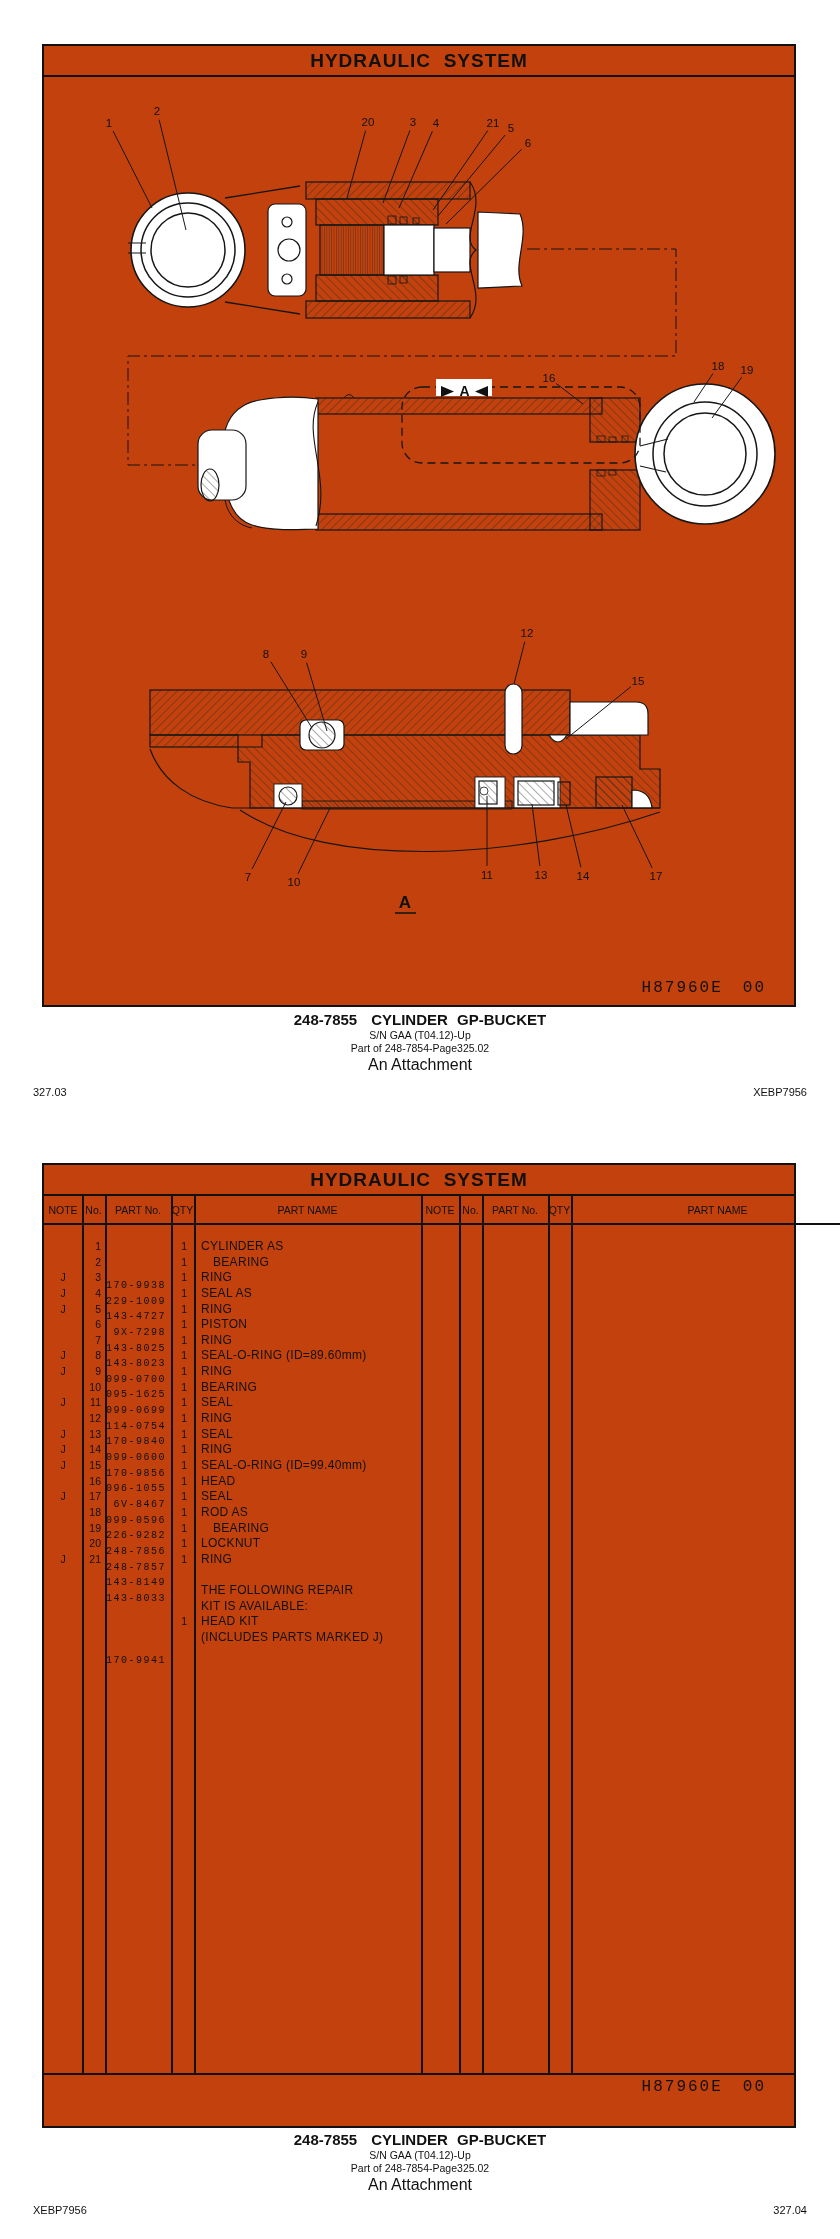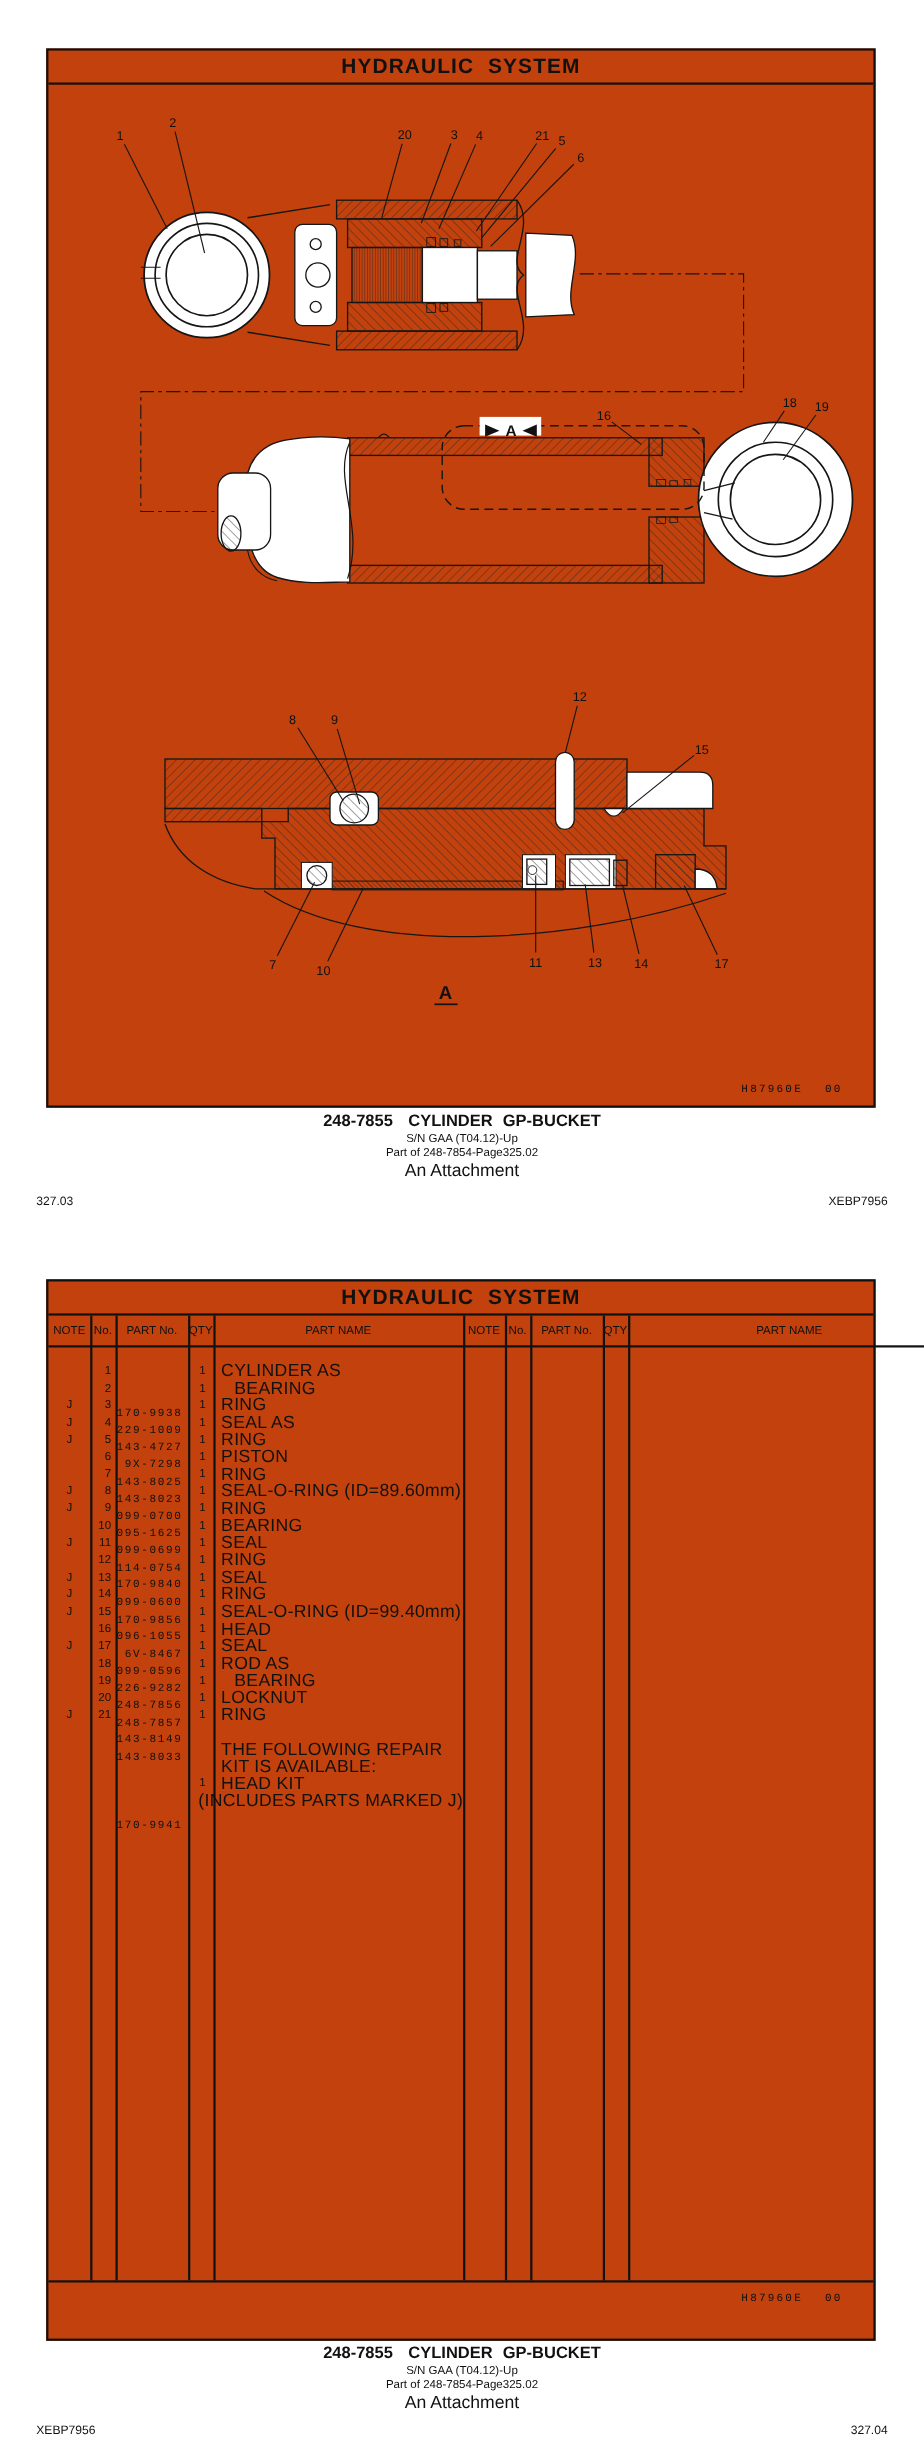--- a/index.html
+++ b/index.html
@@ -3,21 +3,21 @@
 <meta charset="utf-8">
 <style>
   html,body{margin:0;padding:0;background:#ffffff;}
   body{width:840px;height:2239px;position:relative;font-family:"Liberation Sans",sans-serif;color:#111;}
   .page{position:absolute;left:42px;width:754px;border:2px solid #111;background:#c2410c;box-sizing:border-box;}
   #page1{top:44px;height:963px;}
   #page2{top:1163px;height:965px;}
   .titlebar{height:29px;border-bottom:2px solid #111;display:flex;align-items:center;justify-content:center;
             font-weight:bold;font-size:19px;letter-spacing:1px;white-space:pre;}
   .platecode{position:absolute;right:28px;font-family:"Liberation Mono","DejaVu Sans Mono",monospace;
-             font-size:10px;letter-spacing:2px;}
+             font-size:16px;letter-spacing:2px;}
   #page1 .platecode{bottom:8px;}
   #page2 .platecode{bottom:30px;}
   .platecode .rev{margin-left:20px;}
   .caption{position:absolute;left:0;width:840px;text-align:center;line-height:1.22;}
   #caption1{top:1011px;}
   #caption2{top:2131px;}
   .cap-title{font-weight:bold;font-size:15px;}
   .cap-title .gap{margin-left:14px;word-spacing:5px;}
   .cap-sub{font-size:10.5px;}
   .cap-attach{font-size:16px;}
@@ -33,21 +33,21 @@
   .th{text-align:center;}
   .vline{position:absolute;top:31px;height:877px;width:2px;background:#111;}
   .hline-bottom{position:absolute;top:908px;left:0;width:750px;height:2px;background:#111;}
   #rows-left{position:absolute;top:74px;left:0;width:377px;}
   .prow{display:flex;height:15.65px;line-height:15.65px;font-size:10.5px;}
   .c-note{width:38px;text-align:center;}
   .c-no{width:23px;text-align:right;padding-right:4px;box-sizing:border-box;}
   .c-part{width:66px;text-align:right;padding-right:5px;box-sizing:border-box;
           font-family:"Liberation Mono","DejaVu Sans Mono",monospace;font-size:10px;letter-spacing:1.5px;margin-top:39px;}
   .c-qty{width:23px;text-align:right;padding-right:7px;box-sizing:border-box;}
-  .c-name{flex:1;text-align:left;padding-left:7px;font-size:16px;letter-spacing:0.3px;white-space:nowrap;}
+  .c-name{flex:1;text-align:left;padding-left:7px;font-size:12px;letter-spacing:0.3px;white-space:nowrap;}
   .indent1 .c-name{padding-left:19px;}
 </style>
 </head>
 <body>
 
 <div class="page" id="page1">
   <div class="titlebar">HYDRAULIC  SYSTEM</div>
 
   <svg id="drawing-svg" width="750" height="930" viewBox="44 75 750 930" style="position:absolute;left:0;top:31px;">
     <defs>

